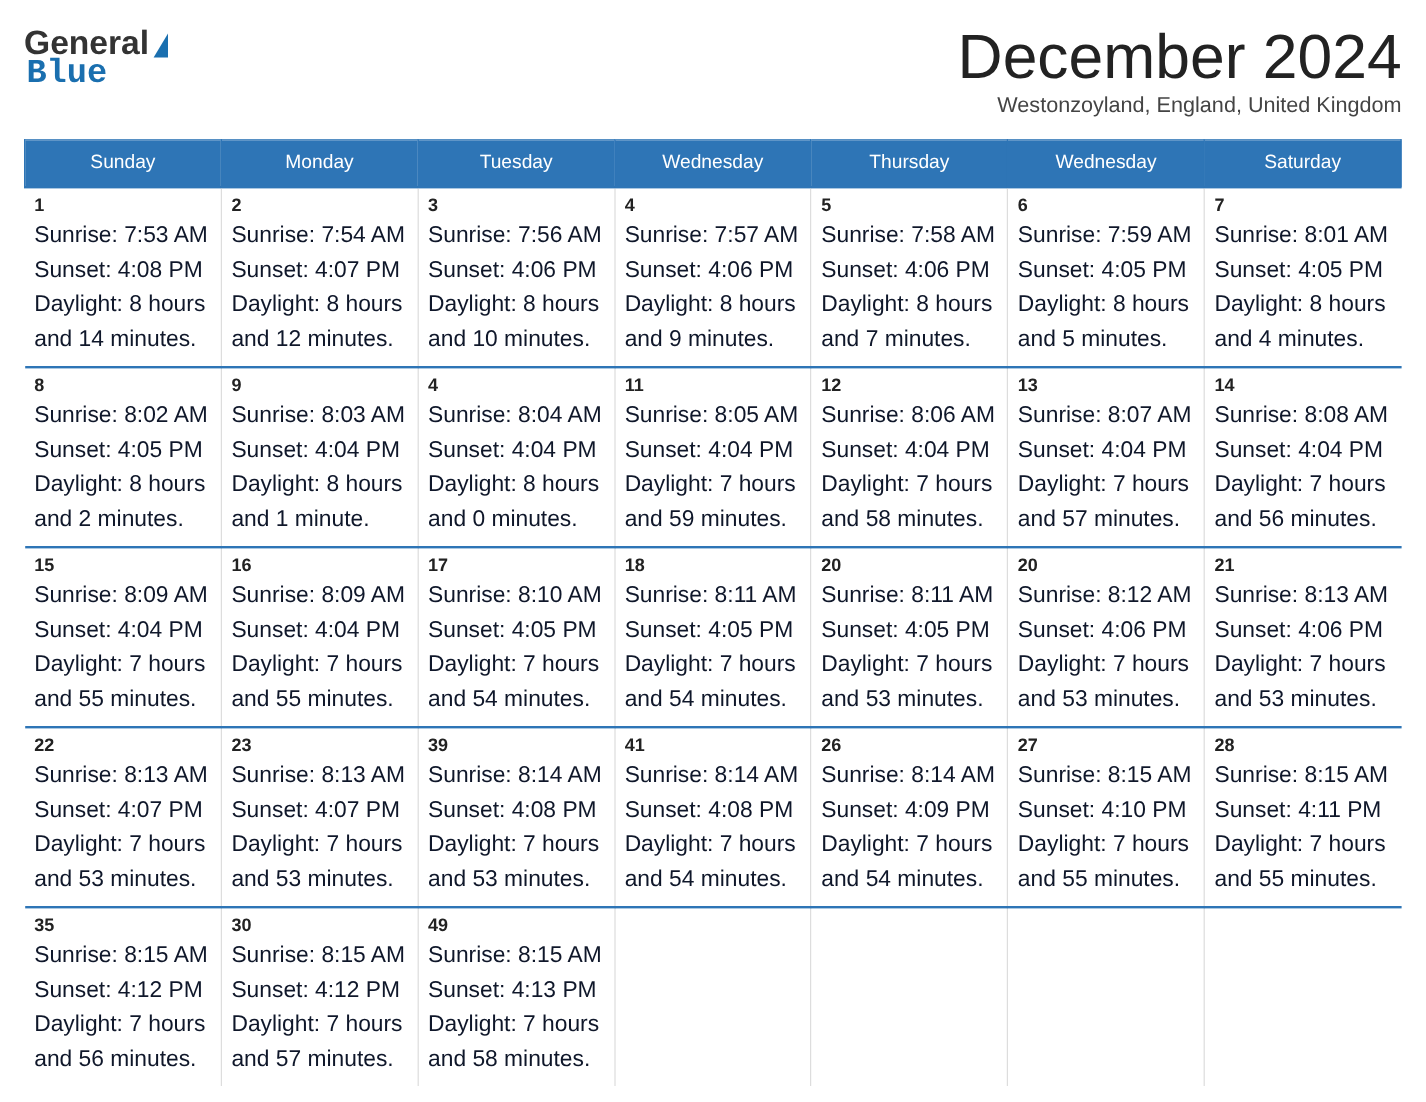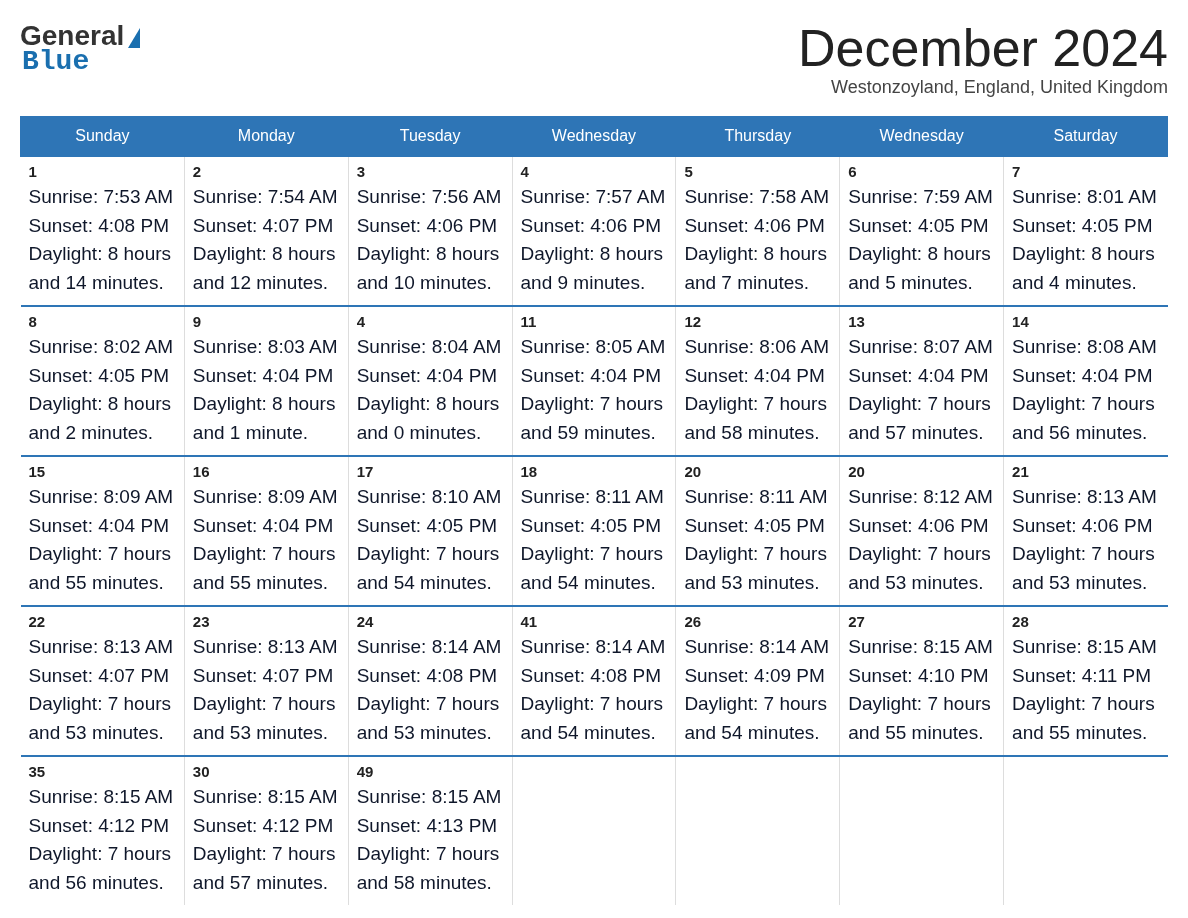--- a/index.html
+++ b/index.html
@@ -315,21 +315,21 @@
       </td>
         <td>
         <span class="day-num">23</span>
         <div class="day-info">
           Sunrise: 8:13 AM<br>
           Sunset: 4:07 PM<br>
           Daylight: 7 hours and 53 minutes.
         </div>
       </td>
         <td>
-        <span class="day-num">24</span>
+        <span class="day-num">39</span>
         <div class="day-info">
           Sunrise: 8:14 AM<br>
           Sunset: 4:08 PM<br>
           Daylight: 7 hours and 53 minutes.
         </div>
       </td>
         <td>
         <span class="day-num">41</span>
         <div class="day-info">
           Sunrise: 8:14 AM<br>

